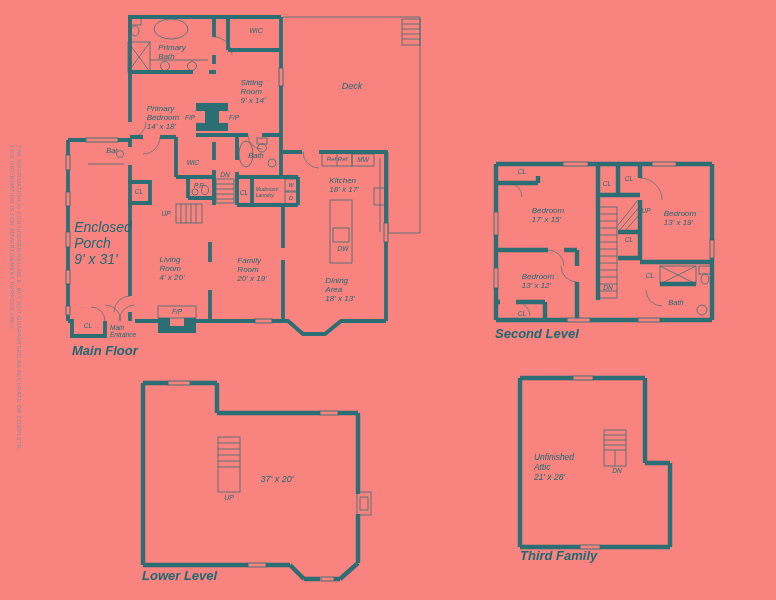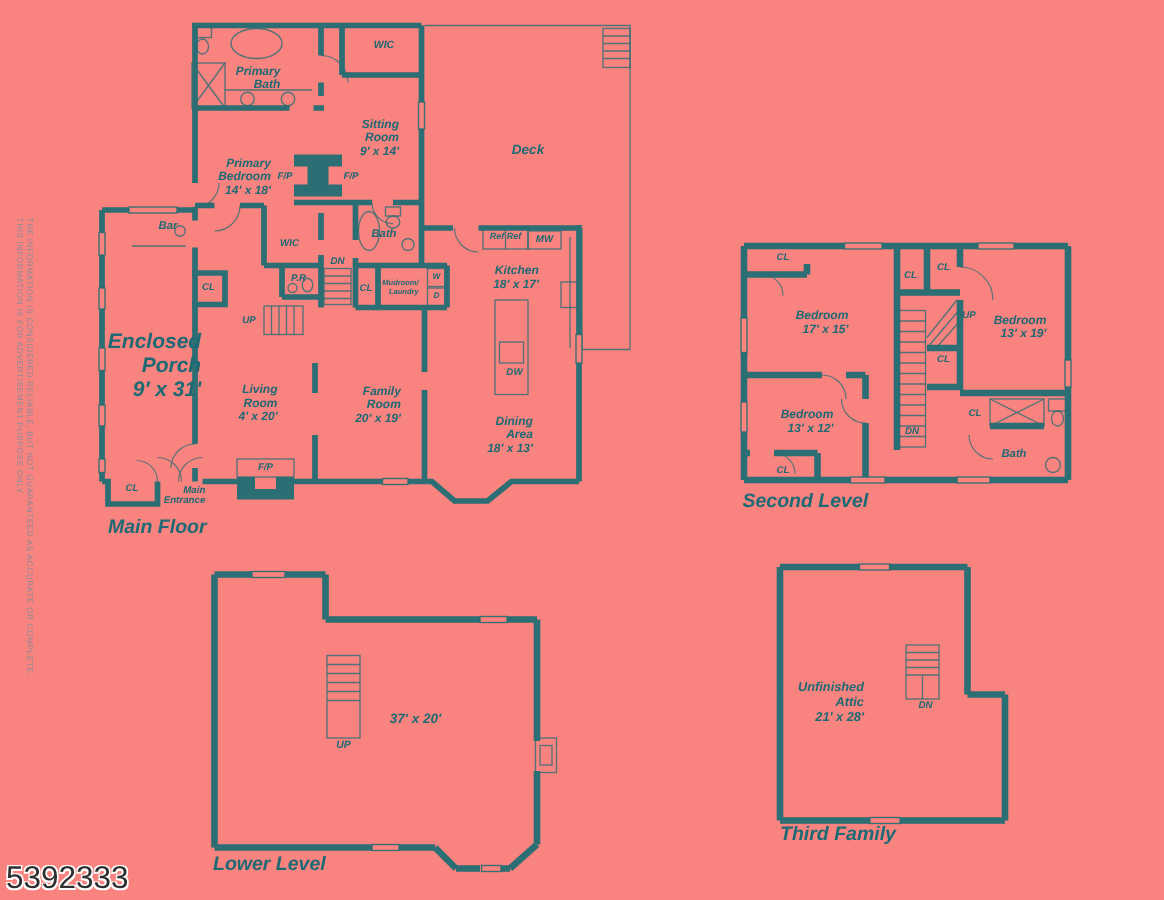--- a/index.html
+++ b/index.html
@@ -14,22 +14,22 @@
   }
   #plan-svg{position:absolute;left:0;top:0;}
   .wall{stroke:var(--wall);stroke-width:3.8;fill:none;}
   .wall5{stroke:var(--wall);stroke-width:4.4;fill:none;}
   .thin{stroke:var(--wall);stroke-width:0.9;fill:none;opacity:.8;}
   .arc{stroke:var(--wall);stroke-width:0.8;fill:none;opacity:.75;}
   .win{stroke:var(--wall);stroke-width:0.9;fill:var(--bg);opacity:.95;}
   .solid{fill:var(--wall);stroke:none;}
   .lbl{
     position:absolute;transform:translate(-50%,-50%);
-    color:var(--label);font-weight:bold;font-style:italic;
-    white-space:pre-line;text-align:right;line-height:1.15;
+    color:var(--label);font-weight:normal;font-style:italic;
+    white-space:pre-line;text-align:left;line-height:1.15;
   }
   .lbl-title{
     position:absolute;color:var(--label);font-weight:bold;font-style:italic;
     font-size:13px;white-space:nowrap;
   }
   .disc{
     position:absolute;writing-mode:vertical-rl;text-orientation:mixed;
     font-size:5.5px;letter-spacing:.4px;color:#8e8a99;white-space:nowrap;
   }
   .photo-num{
@@ -228,21 +228,21 @@
       </g>
     </g>
   </svg>
 
   <div class="lbl" style="left:172px;top:52px;font-size:8px">Primary
 Bath</div>
   <div class="lbl" style="left:256px;top:31px;font-size:7px">WIC</div>
   <div class="lbl" style="left:253px;top:92px;font-size:8px">Sitting
 Room
 9' x 14'</div>
-  <div class="lbl" style="left:352px;top:100px;font-size:9px">Deck</div>
+  <div class="lbl" style="left:352px;top:86px;font-size:9px">Deck</div>
   <div class="lbl" style="left:163px;top:118px;font-size:8px">Primary
 Bedroom
 14' x 18'</div>
   <div class="lbl" style="left:190px;top:118px;font-size:6.5px">F/P</div>
   <div class="lbl" style="left:234px;top:118px;font-size:6.5px">F/P</div>
   <div class="lbl" style="left:112px;top:151px;font-size:7.5px">Bar</div>
   <div class="lbl" style="left:256px;top:156px;font-size:7.5px">Bath</div>
   <div class="lbl" style="left:193px;top:163px;font-size:6.5px">WIC</div>
   <div class="lbl" style="left:225px;top:175px;font-size:6.5px">DN</div>
   <div class="lbl" style="left:199px;top:186px;font-size:6.5px">P.R</div>
@@ -298,15 +298,14 @@
   <div class="lbl-title" style="left:142px;top:568px">Lower Level</div>
 
   <div class="lbl" style="left:554px;top:468px;font-size:8.5px">Unfinished
 Attic
 21' x 28'</div>
   <div class="lbl" style="left:617px;top:471px;font-size:6.5px">DN</div>
   <div class="lbl-title" style="left:520px;top:548px">Third Family</div>
 
   <div class="disc" style="left:9px;top:145px">THIS INFORMATION IS FOR ADVERTISEMENT PURPOSE ONLY.</div>
   <div class="disc" style="left:16px;top:145px">THE INFORMATION IS CONSIDERED RELIABLE, BUT NOT GUARANTEED AS ACCURATE OR COMPLETE.</div>
-  <div class="photo-num">5392333</div>
 
 </div>
 
 </body></html>

